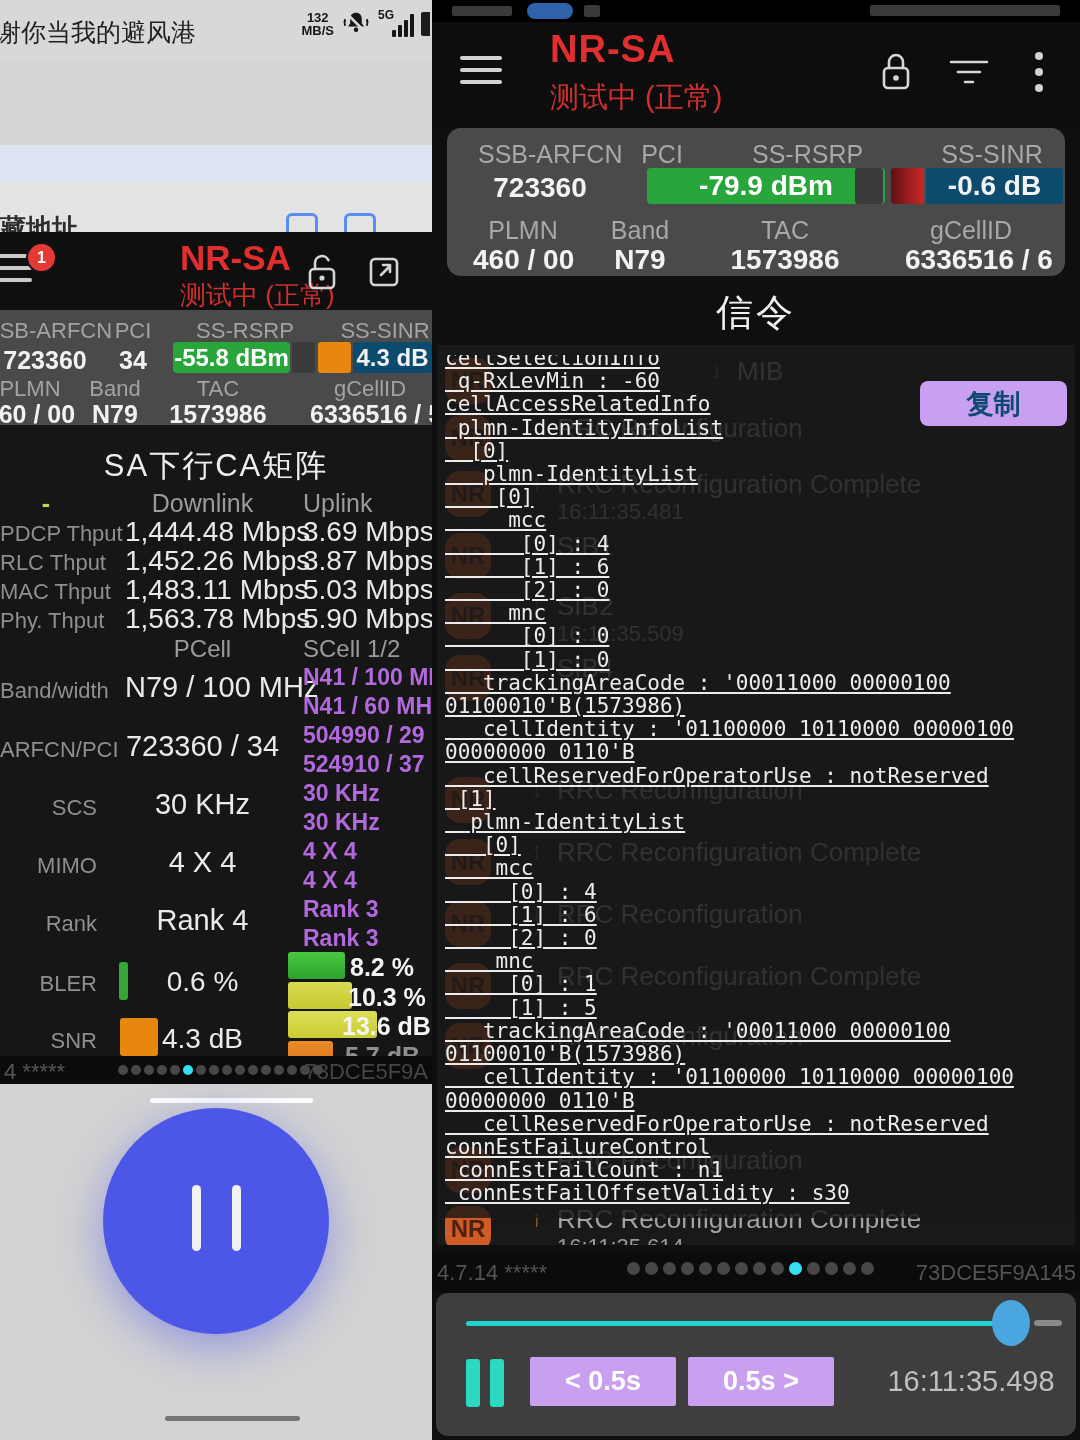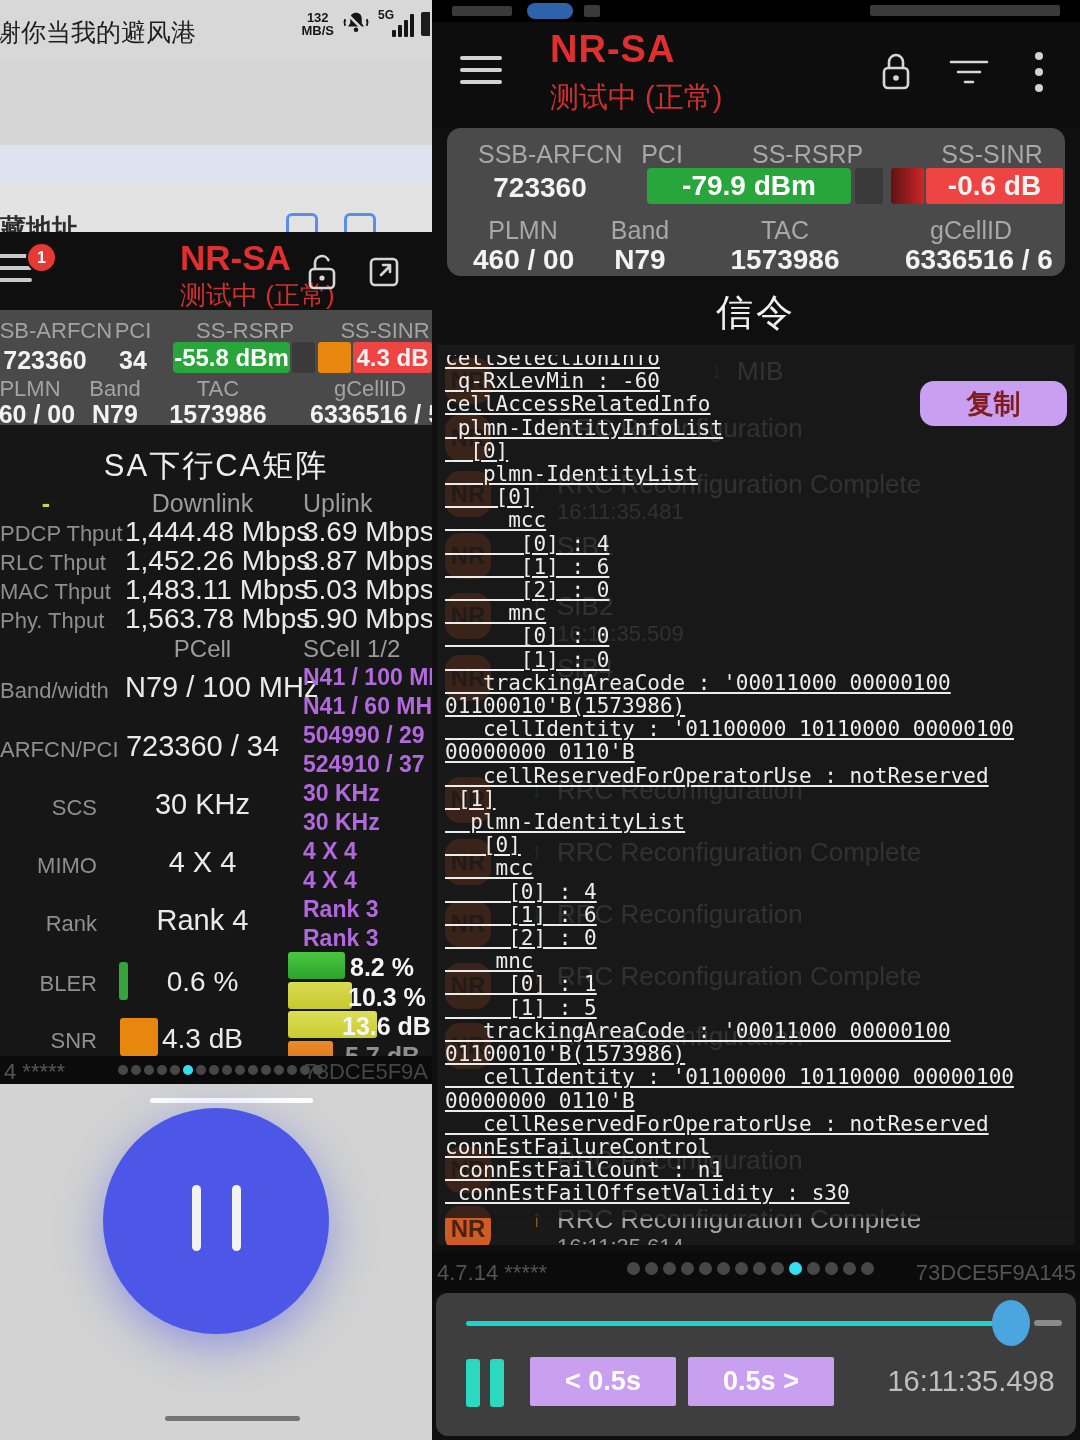--- a/index.html
+++ b/index.html
@@ -36,21 +36,21 @@
   .l-title{left:180px;top:6px;font-size:35px;}
   .l-sub{left:180px;top:46px;font-size:26px;color:#cf2f2f;}
   .icon-svg{stroke:#d6d6d6;fill:none;stroke-width:2.6;stroke-linecap:round;stroke-linejoin:round;}
   
   .statcard{background:#4a4a4a;}
   .l-stats{left:0;top:310px;width:432px;height:115px;}
   .slabel{font-size:22px;color:#a3a3a3;white-space:nowrap;}
   .sval{font-size:25px;color:#f2f2f2;font-weight:bold;white-space:nowrap;}
   .gauge-green{background:#28a63c;border-radius:4px;color:#fff;font-weight:bold;display:flex;align-items:center;justify-content:center;}
   .gauge-dark{background:#3a3a3a;border-radius:3px;}
-  .gauge-track{background:#ef4444;border-radius:3px;color:#f2f2f2;font-weight:bold;display:flex;align-items:center;justify-content:center;}
+  .gauge-track{background:#0c4a6e;border-radius:3px;color:#f2f2f2;font-weight:bold;display:flex;align-items:center;justify-content:center;}
   .gauge-orange{background:#e8870e;border-radius:3px;}
   .gauge-red{background:linear-gradient(to right,#5e1212,#cf2727);border-radius:3px;}
   
   .l-table{left:0;top:425px;width:432px;height:631px;background:#161616;overflow:hidden;}
   .catitle{left:0;top:20px;width:432px;font-size:31px;color:#ededed;letter-spacing:2px;}
   .colhdr{font-size:25px;color:#9b9b9b;}
   .dash{color:#c9d24a;font-weight:bold;}
   .tlabel{font-size:22px;color:#8f8f8f;white-space:nowrap;}
   .dlval{font-size:28px;color:#e9e9e9;white-space:nowrap;}
   .scell{font-size:23px;color:#b269dd;font-weight:bold;white-space:nowrap;}
@@ -94,22 +94,22 @@
   .bg-title{position:absolute;top:6px;font-size:26px;color:#a2a2a2;white-space:nowrap;}
   .bg-time{position:absolute;top:36px;font-size:22px;color:#9a9a9a;white-space:nowrap;}
   .arrow{position:absolute;top:6px;font-size:24px;}
   .arrow.ul{color:#b56a28;}
   .arrow.dl{color:#4a6fa5;}
   .log-overlay{position:absolute;left:0;top:10px;width:638px;height:863px;
                background:rgba(24,24,24,.82);z-index:2;overflow:hidden;}
   .log-overlay pre{margin:-8px 0 0 0;padding-left:8px;
     font-family:"DejaVu Sans Mono",monospace;font-size:21px;line-height:23.2px;color:#ececec;text-decoration:underline;}
   .copybtn{position:absolute;left:483px;top:36px;width:147px;height:45px;z-index:3;
-           background:#c99ff2;border:none;border-radius:14px;
-           font-size:27px;font-weight:bold;color:#7f1d1d;font-family:"Liberation Sans",sans-serif;}
+           background:#c99ff2;border:none;border-radius:8px;
+           font-size:27px;font-weight:bold;color:#0c4a6e;font-family:"Liberation Sans",sans-serif;}
   .r-footer{left:0;top:1252px;width:648px;height:41px;background:#0b0b0b;}
   .r-controls{left:4px;top:1293px;width:640px;height:143px;background:#3e3e3e;border-radius:12px;}
   .track-on{position:absolute;left:30px;top:28px;width:540px;height:5px;background:#1ed3cb;border-radius:3px;}
   .track-off{position:absolute;left:598px;top:27px;width:28px;height:6px;background:#8b8b8b;border-radius:3px;}
   .thumb{position:absolute;left:556px;top:7px;width:38px;height:46px;border-radius:50%;background:#4aa6de;}
   .cpause i{position:absolute;top:66px;width:14px;height:48px;background:#2ad9c0;border-radius:3px;}
   .stepbtn{position:absolute;top:64px;width:146px;height:49px;background:#c9a0f0;border:none;border-radius:2px;
            font-size:27px;font-weight:bold;color:#fff;font-family:"Liberation Sans",sans-serif;}
   .ctime{position:absolute;left:440px;top:72px;width:190px;font-size:29px;color:#bfbfbf;text-align:center;white-space:nowrap;}
 </style>
@@ -320,21 +320,21 @@
           <circle cx="7" cy="38" r="4" fill="#d2d2d2"></circle>
       </svg>
     </div>
 
     <div class="a r-stats statcard">
       <div class="a rslabel ctr" style="left:31px;top:12px;width:124px">SSB-ARFCN</div>
       <div class="a rsval ctr" style="left:41px;top:44px;width:104px">723360</div>
       <div class="a rslabel ctr" style="left:188px;top:12px;width:54px">PCI</div>
       <div class="a rsval ctr" style="left:188px;top:44px;width:54px">33</div>
       <div class="a rslabel ctr" style="left:305px;top:12px;width:110px">SS-RSRP</div>
-      <div class="a gauge-green" style="left:200px;top:40px;width:204px;height:36px;font-size:28px">-79.9 dBm</div>
+      <div class="a gauge-green" style="left:200px;top:40px;width:238px;height:36px;font-size:28px">-79.9 dBm</div>
       <div class="a gauge-dark" style="left:408px;top:40px;width:28px;height:36px"></div>
       <div class="a rslabel ctr" style="left:490px;top:12px;width:110px">SS-SINR</div>
       <div class="a gauge-red" style="left:444px;top:40px;width:33px;height:36px"></div>
       <div class="a gauge-track" style="left:479px;top:40px;width:137px;height:36px;font-size:28px">-0.6 dB</div>
       <div class="a rslabel ctr" style="left:36px;top:88px;width:80px">PLMN</div>
       <div class="a rsval ctr" style="left:26px;top:116px;width:100px">460 / 00</div>
       <div class="a rslabel ctr" style="left:160px;top:88px;width:66px">Band</div>
       <div class="a rsval ctr" style="left:163px;top:116px;width:60px">N79</div>
       <div class="a rslabel ctr" style="left:298px;top:88px;width:80px">TAC</div>
       <div class="a rsval ctr" style="left:283px;top:116px;width:110px">1573986</div>

